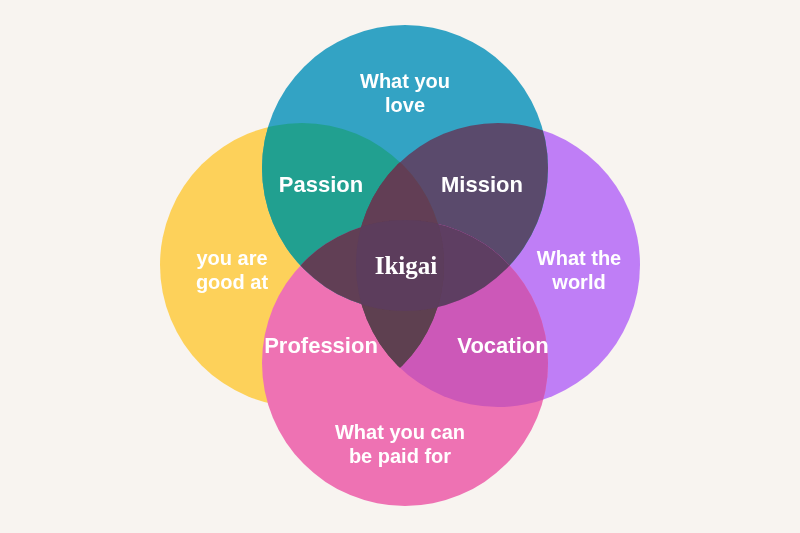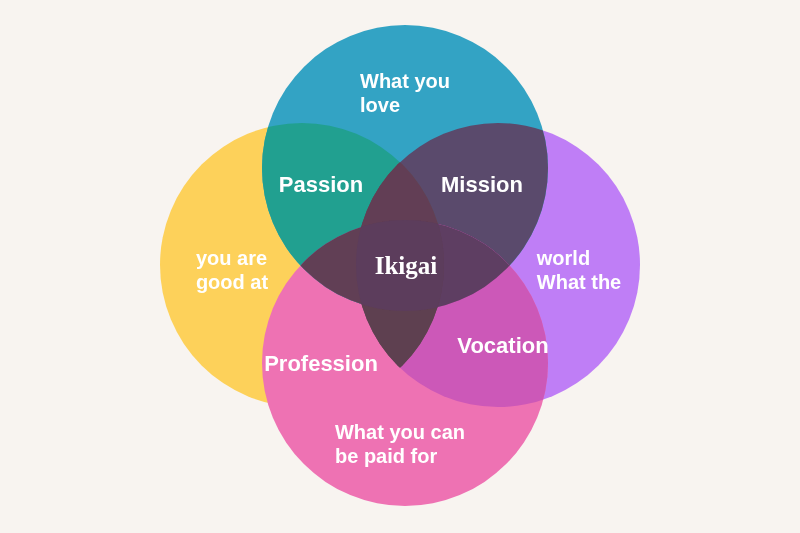--- a/index.html
+++ b/index.html
@@ -1,18 +1,18 @@
 <!DOCTYPE html>
 <html><head>
 <meta charset="utf-8">
 <style>
   html, body { margin:0; padding:0; }
   body { width:800px; height:533px; background:#F8F4F0; overflow:hidden; position:relative; font-family:"Liberation Sans", "DejaVu Sans", sans-serif; }
   svg { position:absolute; left:0; top:0; }
-  .lbl { position:absolute; color:#ffffff; font-weight:bold; transform:translate(-50%,-50%); white-space:nowrap; line-height:1.2; }
+  .lbl { position:absolute; color:#ffffff; font-weight:bold; text-align:center; transform:translate(-50%,-50%); white-space:nowrap; line-height:1.2; }
   .big { font-size:20px; }
   .mid { font-size:22px; }
   .center { font-size:25px;font-family:Liberation Serif, serif; }
 </style>
 </head>
 <body>
 
 <svg width="800" height="533" viewBox="0 0 800 533">
   <defs>
     <clipPath id="cLove">
@@ -96,26 +96,26 @@
   <div>What you</div>
   <div>love</div>
 </div>
 
 <div class="lbl big" style="left:232px; top:270px;">
   <div>you are</div>
   <div>good at</div>
 </div>
 
 <div class="lbl big" style="left:579px; top:270px;">
+  <div>What the</div>
   <div>world</div>
-  <div>What the</div>
 </div>
 
 <div class="lbl big" style="left:400px; top:444px;">
   <div>What you can</div>
   <div>be paid for</div>
 </div>
 
 <div class="lbl mid" style="left:321px; top:185px;">Passion</div>
 <div class="lbl mid" style="left:482px; top:185px;">Mission</div>
-<div class="lbl mid" style="left:321px; top:364px;">Profession</div>
+<div class="lbl mid" style="left:321px; top:346px;">Profession</div>
 <div class="lbl mid" style="left:503px; top:346px;">Vocation</div>
 <div class="lbl center" style="left:406px; top:266px;">Ikigai</div>
 
 </body></html>

